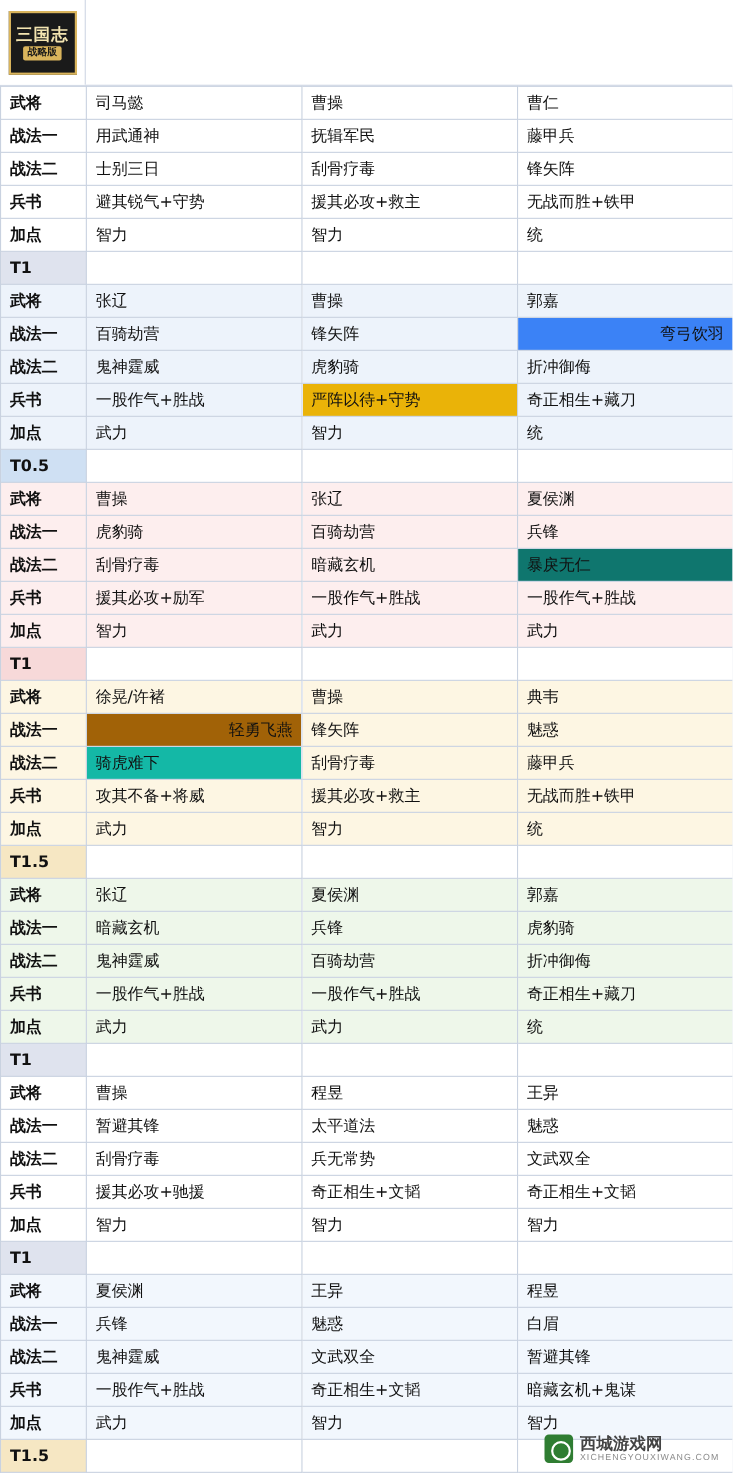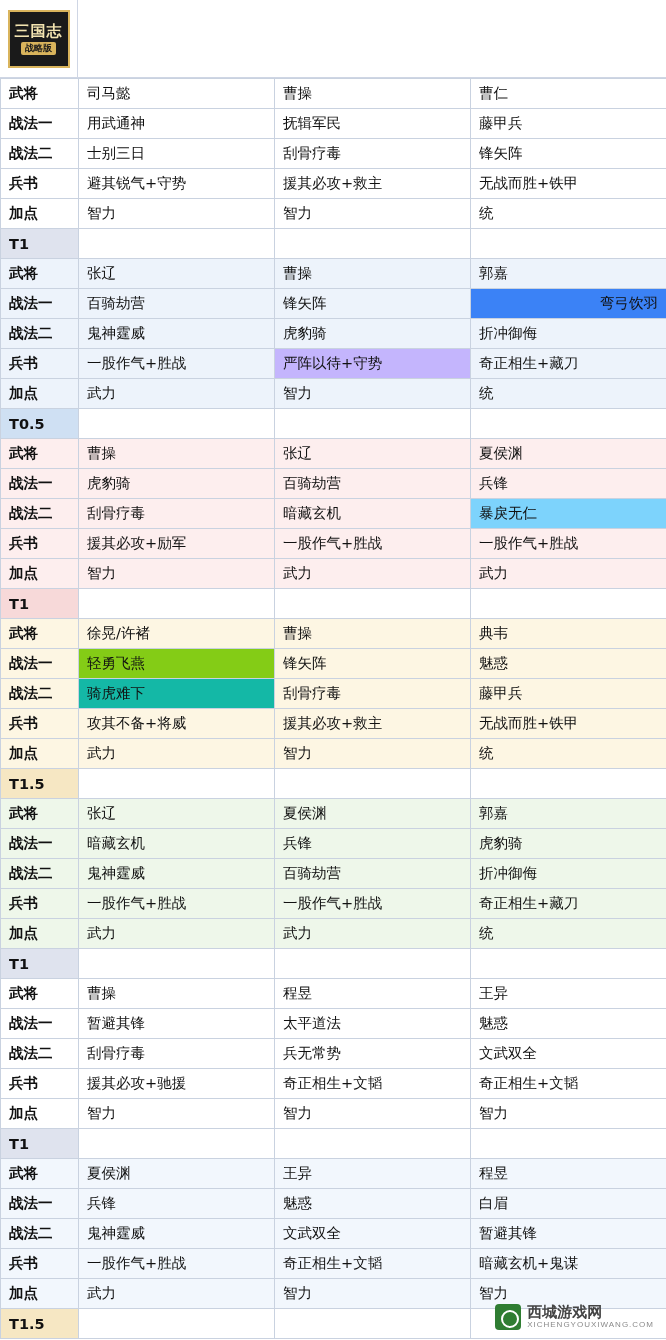--- a/index.html
+++ b/index.html
@@ -208,21 +208,21 @@
         </tr>
         <tr>
           <td class="label" style="background: rgb(237, 243, 251);">战法二</td>
           <td class="c1" style="background: rgb(237, 243, 251);">鬼神霆威</td>
           <td class="c2" style="background: rgb(237, 243, 251);">虎豹骑</td>
           <td class="c3" style="background: rgb(237, 243, 251);">折冲御侮</td>
         </tr>
         <tr>
           <td class="label" style="background: rgb(237, 243, 251);">兵书</td>
           <td class="c1" style="background: rgb(237, 243, 251);">一股作气+胜战</td>
-          <td class="c2" style="background: #c4b5fd;">严阵以待+守势</td>
+          <td class="c2" style="background: #eab308;">严阵以待+守势</td>
           <td class="c3" style="background: rgb(237, 243, 251);">奇正相生+藏刀</td>
         </tr>
         <tr>
           <td class="label" style="background: rgb(237, 243, 251);">加点</td>
           <td class="c1" style="background: rgb(237, 243, 251);">武力</td>
           <td class="c2" style="background: rgb(237, 243, 251);">智力</td>
           <td class="c3" style="background: rgb(237, 243, 251);">统</td>
         </tr>
         <tr class="tier">
           <td class="label" style="background: rgb(207, 224, 243);">T0.5</td>
@@ -239,21 +239,21 @@
         <tr>
           <td class="label" style="background: rgb(253, 238, 238);">战法一</td>
           <td class="c1" style="background: rgb(253, 238, 238);">虎豹骑</td>
           <td class="c2" style="background: rgb(253, 238, 238);">百骑劫营</td>
           <td class="c3" style="background: rgb(253, 238, 238);">兵锋</td>
         </tr>
         <tr>
           <td class="label" style="background: rgb(253, 238, 238);">战法二</td>
           <td class="c1" style="background: rgb(253, 238, 238);">刮骨疗毒</td>
           <td class="c2" style="background: rgb(253, 238, 238);">暗藏玄机</td>
-          <td class="c3" style="background: #7dd3fc; margin-top: 11px;">暴戾无仁</td>
+          <td class="c3" style="background: #0f766e; margin-top: 11px;">暴戾无仁</td>
         </tr>
         <tr>
           <td class="label" style="background: rgb(253, 238, 238);">兵书</td>
           <td class="c1" style="background: rgb(253, 238, 238);">援其必攻+励军</td>
           <td class="c2" style="background: rgb(253, 238, 238);">一股作气+胜战</td>
           <td class="c3" style="background: rgb(253, 238, 238);">一股作气+胜战</td>
         </tr>
         <tr>
           <td class="label" style="background: rgb(253, 238, 238);">加点</td>
           <td class="c1" style="background: rgb(253, 238, 238);">智力</td>
@@ -267,21 +267,21 @@
           <td class="c3" style="background: rgb(255, 255, 255);"></td>
         </tr>
         <tr>
           <td class="label" style="background: rgb(253, 246, 227);">武将</td>
           <td class="c1" style="background: rgb(253, 246, 227);">徐晃/许褚</td>
           <td class="c2" style="background: rgb(253, 246, 227);">曹操</td>
           <td class="c3" style="background: rgb(253, 246, 227);">典韦</td>
         </tr>
         <tr>
           <td class="label" style="background: rgb(253, 246, 227);">战法一</td>
-          <td class="c1" style="background: #84cc16;">轻勇飞燕</td>
+          <td class="c1" style="background: #a16207; text-align: right;">轻勇飞燕</td>
           <td class="c2" style="background: rgb(253, 246, 227);">锋矢阵</td>
           <td class="c3" style="background: rgb(253, 246, 227);">魅惑</td>
         </tr>
         <tr>
           <td class="label" style="background: rgb(253, 246, 227);">战法二</td>
           <td class="c1" style="background: #14b8a6;">骑虎难下</td>
           <td class="c2" style="background: rgb(253, 246, 227);">刮骨疗毒</td>
           <td class="c3" style="background: rgb(253, 246, 227);">藤甲兵</td>
         </tr>
         <tr>

